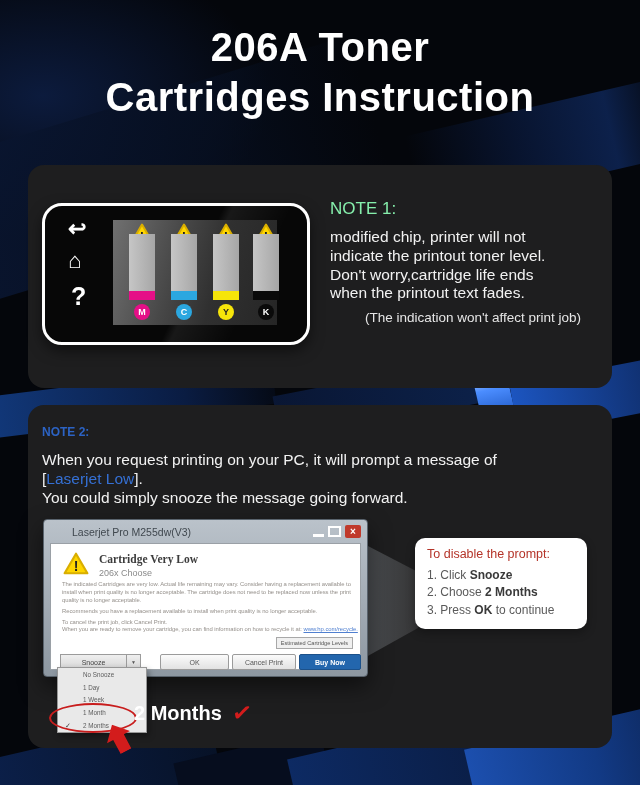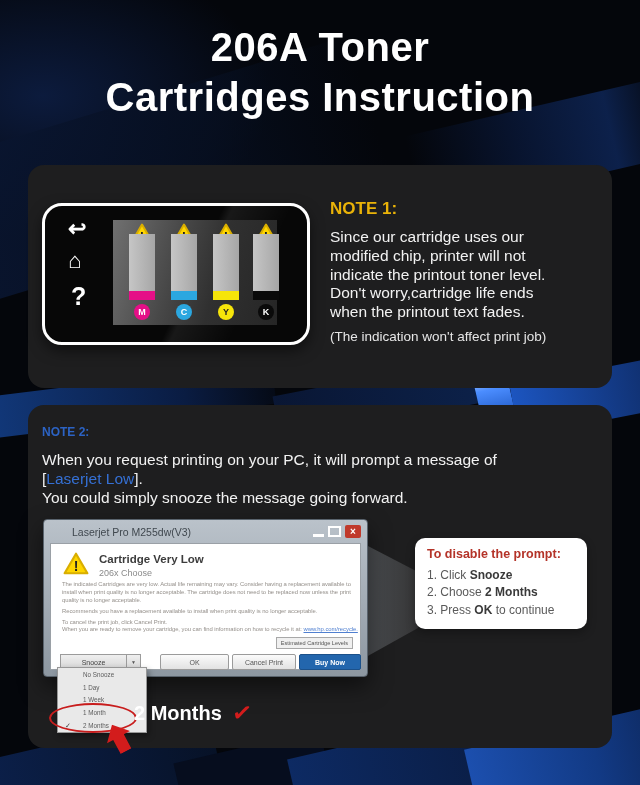--- a/index.html
+++ b/index.html
@@ -59,23 +59,23 @@
   .dot{position:absolute;left:5px;top:84px;width:16px;height:16px;border-radius:50%;
        display:flex;align-items:center;justify-content:center;font-size:9px;font-weight:700;color:#fff;}
   .cart1 .tfill,.cart1 .dot{background:#e50f87;}
   .cart2 .tfill,.cart2 .dot{background:#2ba7e0;}
   .cart3 .tfill,.cart3 .dot{background:#f6e50a;}
   .cart3 .dot{color:#222;}
   .cart4 .tfill,.cart4 .dot{background:#0a0a0a;}
 
   
   .note1{position:absolute;left:302px;top:34px;width:286px;}
-  .nh{color:#eab308;font-size:17px;font-weight:700;margin-bottom:9px;}
+  .nh{color:#86efac;font-size:17px;font-weight:400;margin-bottom:9px;}
   .nline{color:#f2f2f2;font-size:15.5px;line-height:18.8px;}
-  .nfoot{color:#e6e6e6;font-size:13.5px;margin-top:7px;}
+  .nfoot{color:#e6e6e6;font-size:13.5px;margin-top:7px;text-align:center;}
   .note2h{position:absolute;left:14px;top:20px;color:#2c63c4;font-size:12px;font-weight:700;}
   .n2l{position:absolute;left:14px;color:#f2f2f2;font-size:15.5px;}
   .n2l1{top:46px}.n2l2{top:65px}.n2l3{top:84px}
   .reflink{color:#3570d4;}
 
   
   .beam{position:absolute;left:338px;top:140px;width:52px;height:112px;
         background:linear-gradient(90deg,rgba(190,200,210,.28),rgba(255,255,255,.10));
         clip-path:polygon(0 0,100% 24%,100% 74%,0 100%);}
 
@@ -85,21 +85,21 @@
           box-shadow:0 10px 22px rgba(0,0,0,.5);}
   .titlebar{height:23px;display:flex;align-items:center;padding:0 6px 0 12px;}
   .dtitle{flex:1;font-size:10.5px;color:#40484f;padding-left:16px;}
   .winbtns{display:flex;align-items:center;gap:4px;}
   .wmin{width:11px;height:3px;background:#fff;margin-top:7px;}
   .wmax{width:9px;height:7px;border:2px solid #fff;}
   .wclose{width:16px;height:13px;background:#c0392b;border-radius:2px;color:#fff;font-size:10px;
           font-weight:700;display:flex;align-items:center;justify-content:center;line-height:1;}
   .dbody{position:absolute;left:6px;right:6px;top:23px;bottom:6px;background:#fff;border:1px solid #9aa0a6;box-sizing:border-box;}
   .dwarn{position:absolute;left:12px;top:8px;width:26px;height:23px;}
-  .dhead{position:absolute;left:48px;top:9px;font-size:11.5px;font-weight:700;color:#3c3c3c;}
+  .dhead{position:absolute;left:48px;top:9px;font-size:11.5px;font-weight:700;color:#3c3c3c;font-family:Liberation Serif, serif;}
   .dsub{position:absolute;left:48px;top:24px;font-size:9px;color:#8a8a8a;}
   .dp{position:absolute;left:11px;width:300px;font-size:5.9px;color:#95908b;line-height:1.35;letter-spacing:-.05px;}
   .dp1{top:37px}.dp2{top:64px}.dp3{top:75px}.dp4{top:82px}
   .dlink{color:#4f7fd0;text-decoration:underline;}
   .est{position:absolute;right:7px;top:93px;font-size:5.6px;color:#555;background:#f0f0f0;
        border:1px solid #a8a8a8;padding:2px 4px;}
   .btn{position:absolute;top:110px;height:16px;box-sizing:border-box;border-radius:2px;
        background:linear-gradient(#fbfbfb,#e2e2e2);border:1px solid #9b9b9b;
        font-size:7px;color:#555;display:flex;align-items:center;justify-content:center;}
   .bok{left:109px;width:69px;}
@@ -121,21 +121,21 @@
   .ellipse{position:absolute;left:21px;top:298px;width:84px;height:26px;border:2.5px solid #c81d1d;
            border-radius:50%;z-index:6;}
   .rarrow{position:absolute;left:78px;top:318px;width:26px;height:30px;z-index:6;transform:rotate(-28deg);}
   .biglabel{position:absolute;left:106px;top:294px;display:flex;align-items:center;gap:10px;z-index:6;}
   .biglabel-text{font-size:20px;font-weight:800;color:#fff;}
   .bigcheck{color:#d31c1c;font-size:24px;font-weight:800;transform:rotate(8deg);}
 
   
   .tip{position:absolute;left:387px;top:133px;width:172px;box-sizing:border-box;background:#fff;
        border-radius:10px;padding:9px 12px 10px;box-shadow:0 4px 10px rgba(0,0,0,.3);}
-  .tiph{font-size:12.5px;font-weight:700;color:#b43328;margin-bottom:6px;}
+  .tiph{font-size:12.5px;font-weight:400;color:#b43328;margin-bottom:6px;}
   .tstep{font-size:12px;color:#5a5a5a;line-height:1.45;}
   .tstep b{color:#3a3a3a;}
 </style>
 </head>
 <body>
 
 <div class="stage">
 
   <div class="rb rb-tl"></div>
   <div class="rb rb-tl2"></div>
@@ -197,21 +197,20 @@
           </svg>
           <div class="tbar"></div>
           <div class="tfill"></div>
           <div class="dot">K</div>
         </div>
       </div>
     </div>
 
     <div class="note1">
       <div class="nh">NOTE 1:</div>
-      <div class="nline">Since our cartridge uses our</div>
       <div class="nline">modified chip, printer will not</div>
       <div class="nline">indicate the printout toner level.</div>
       <div class="nline">Don't worry,cartridge life ends</div>
       <div class="nline">when the printout text fades.</div>
       <div class="nfoot">(The indication won't affect print job)</div>
     </div>
   </div>
 
   <div class="card card2">
 

